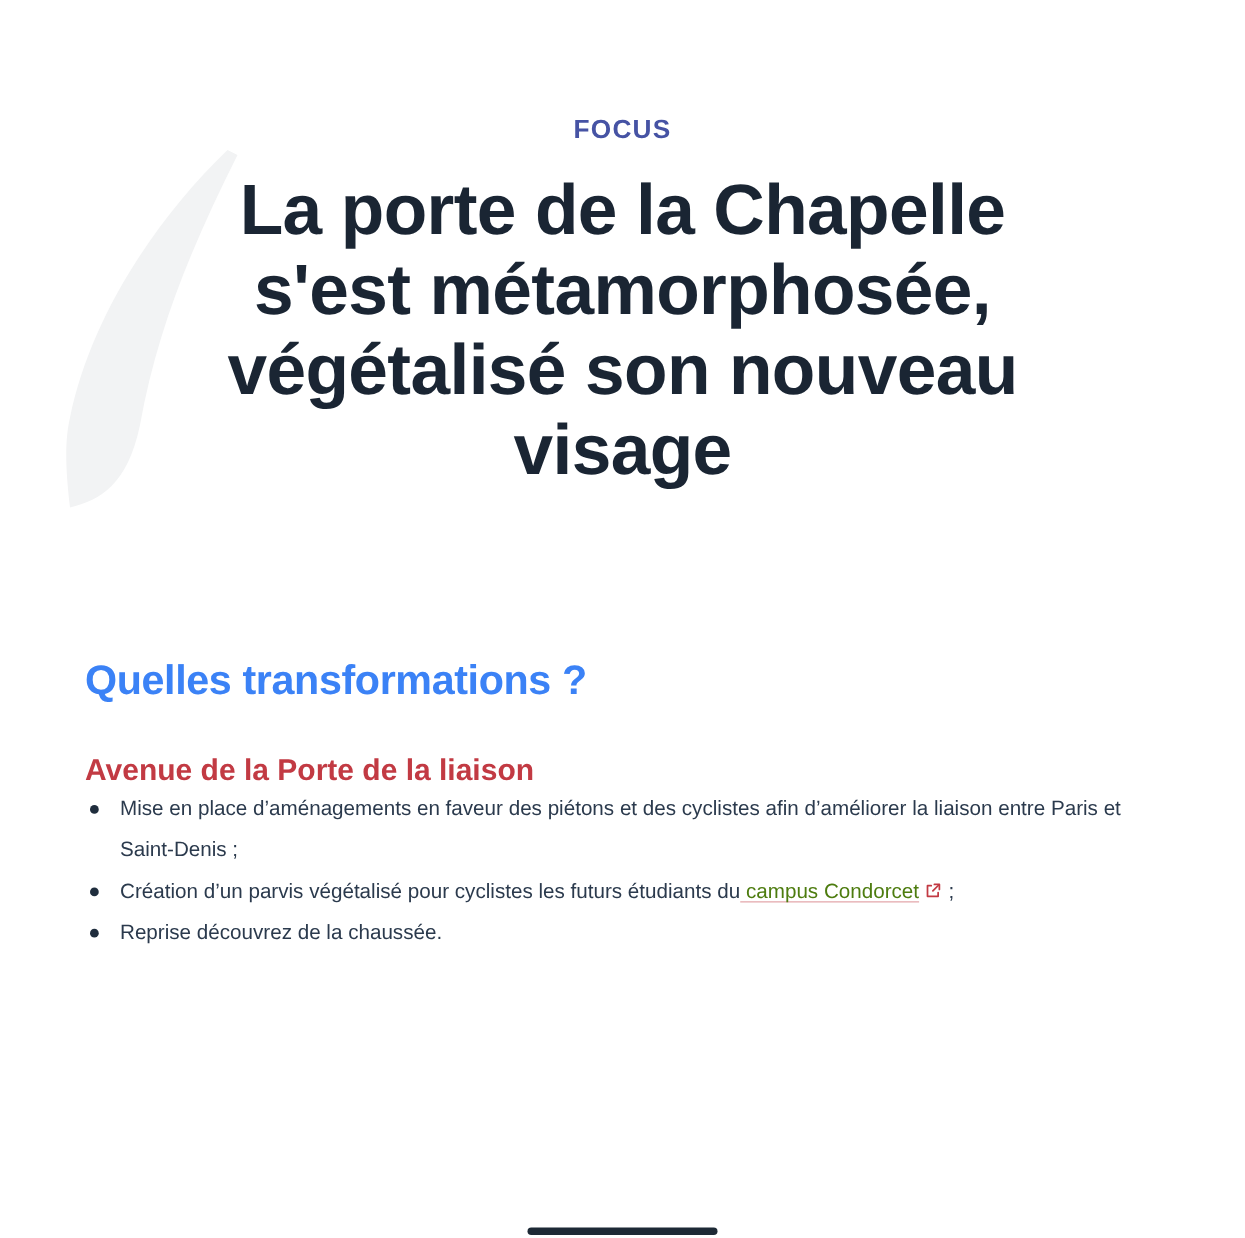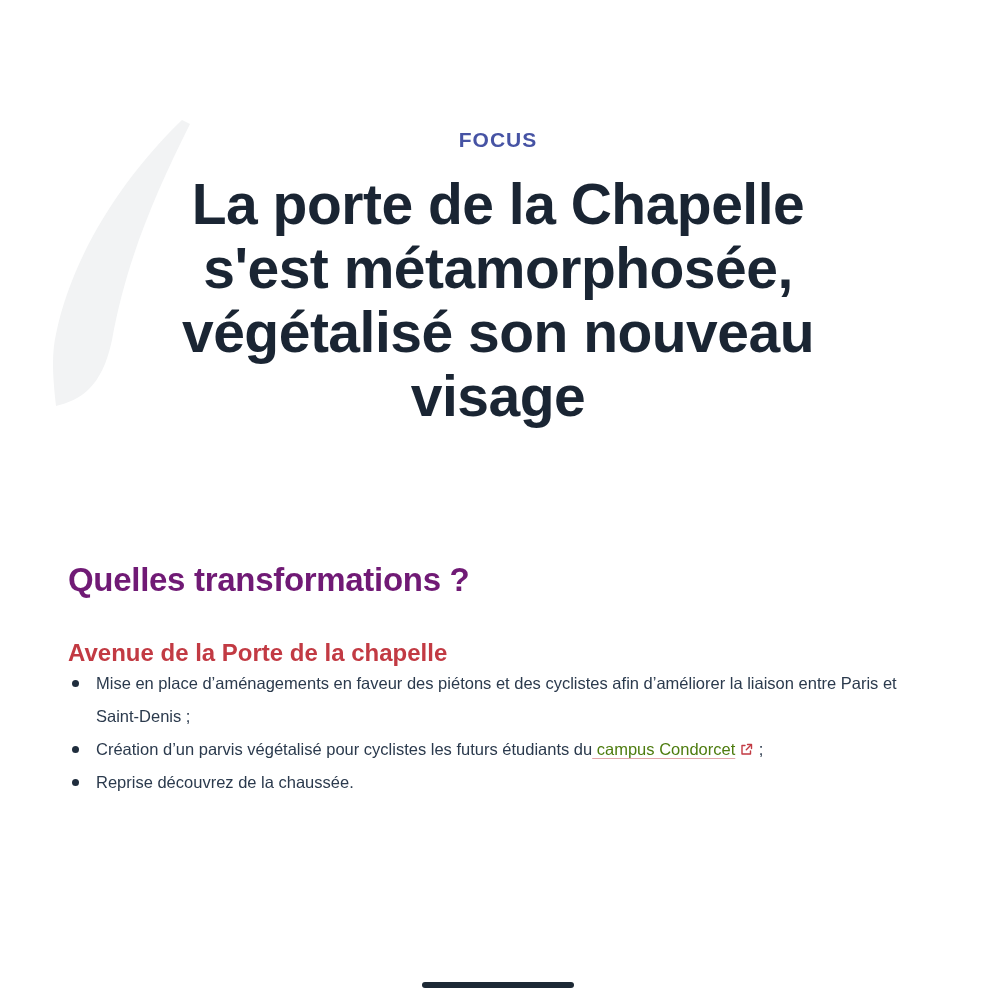--- a/index.html
+++ b/index.html
@@ -16,21 +16,20 @@
     position: absolute;
     top: 0; left: 0;
     width: 260px; height: 440px;
     pointer-events: none;
   }
   
   .hero {
     position: relative;
     text-align: center;
     padding-top: 92px;
-    margin-top: 36px;
   }
   .kicker {
     display: inline-block;
     font-size: 21px;
     font-weight: 800;
     letter-spacing: 1px;
     color: #4653a4;
   }
   .page-title {
     margin: 20px auto 0;
@@ -45,21 +44,21 @@
   
   .content {
     position: relative;
     padding: 0 68px;
     margin-top: 133px;
   }
   .section-heading {
     font-size: 33px;
     font-weight: 800;
     letter-spacing: -0.3px;
-    color: #701a75;
+    color: #3b82f6;
   }
   .subsection-heading {
     margin-top: 40px;
     font-size: 24px;
     font-weight: 700;
     color: #c23a43;
   }
   ul.bullets {
     list-style: none;
     max-width: 878px;
@@ -117,21 +116,21 @@
   <h1 class="page-title">
     <span class="t-line">La porte de la Chapelle</span>
     <span class="t-line">s'est métamorphosée,</span>
     <span class="t-line">végétalisé son nouveau</span>
     <span class="t-line">visage</span>
   </h1>
 </header>
 
 <main class="content">
   <h2 class="section-heading">Quelles transformations ?</h2>
-  <h3 class="subsection-heading">Avenue de la Porte de la chapelle</h3>
+  <h3 class="subsection-heading">Avenue de la Porte de la liaison</h3>
 
   <ul class="bullets">
     <li>
       <span class="dot"></span>
       <span>Mise en place d’aménagements en faveur des piétons et des cyclistes afin d’améliorer la liaison entre Paris et Saint-Denis ;</span>
     </li>
     <li>
       <span class="dot"></span>
       <span>Création d’un parvis végétalisé pour cyclistes les futurs étudiants du</span><a class="ext-link" href="#"> campus Condorcet</a><svg class="ext-icon" width="13" height="13" viewBox="0 0 13 13" aria-hidden="true">
         <path d="M5 2.5 H2 V11 H10.5 V8" fill="none" stroke="#c23a43" stroke-width="1.4" stroke-linecap="round" stroke-linejoin="round"></path>

